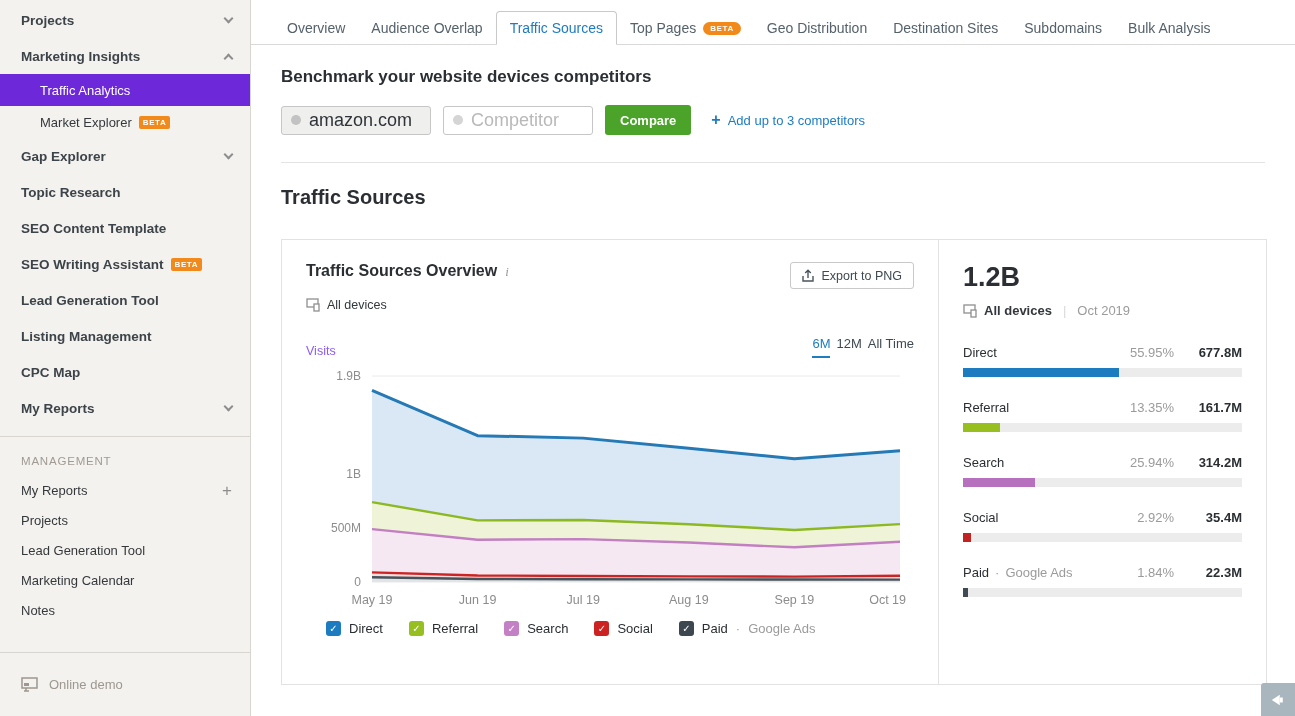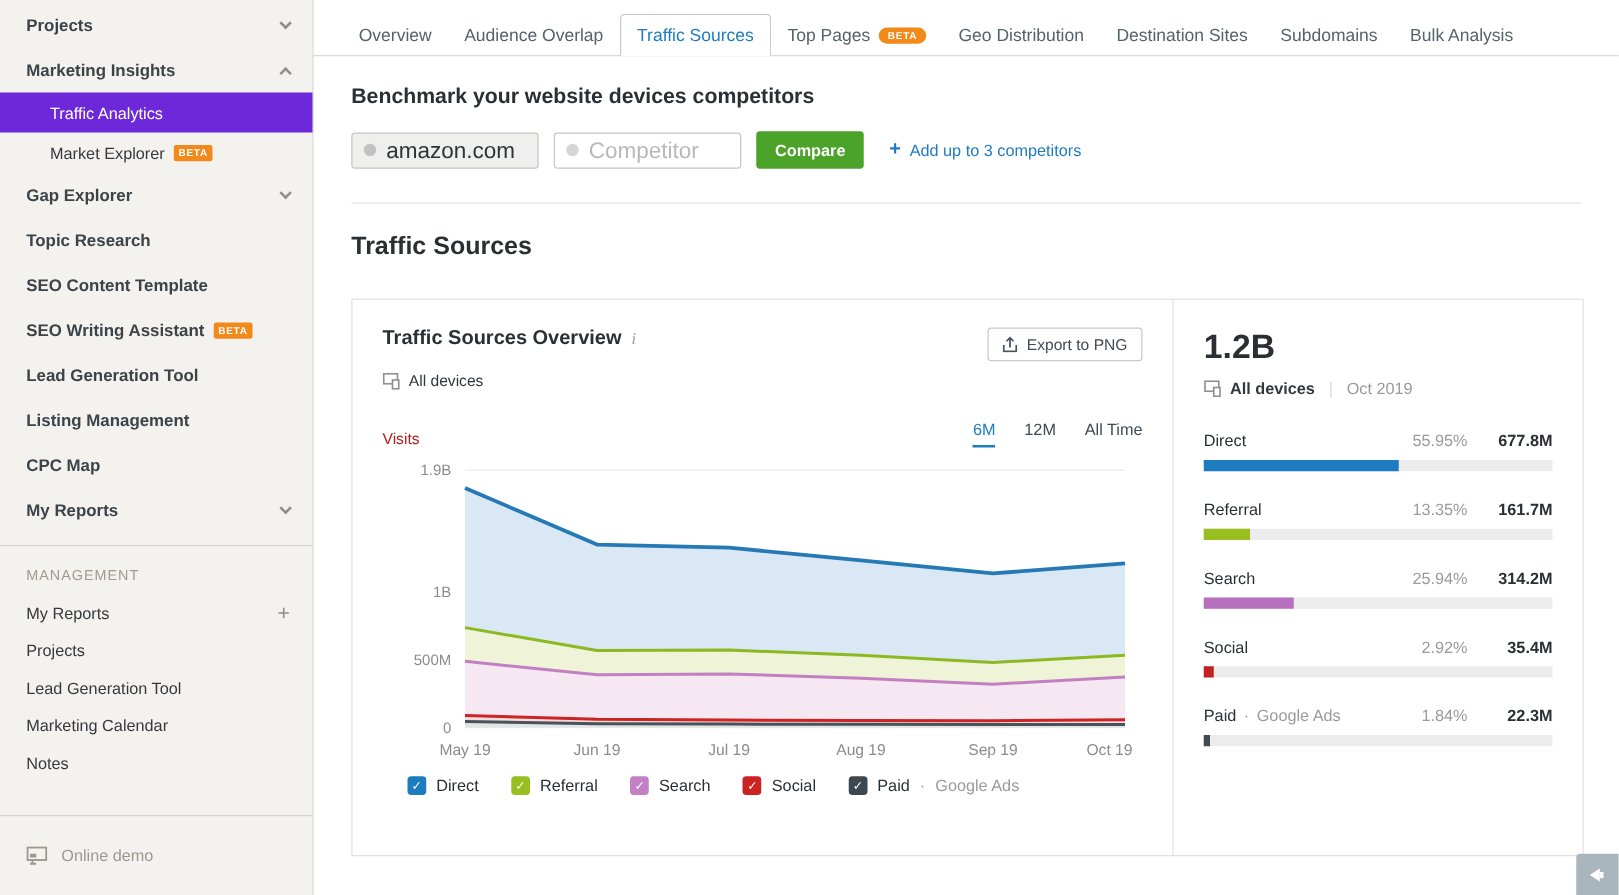--- a/index.html
+++ b/index.html
@@ -51,22 +51,22 @@
 
   
   .card { margin:30px 28px 0 30px; border:1px solid #e2e2e2; background:#fff; display:flex; height:446px; }
   .card-left { flex:1; padding:22px 24px 14px 24px; min-width:0; display:flex; flex-direction:column; }
   .card-head { display:flex; align-items:flex-start; justify-content:space-between; }
   .card-title { font-size:16px; font-weight:bold; color:#2b2f33; display:flex; align-items:baseline; gap:8px; }
   .info-i { font-family:"Liberation Serif",serif; font-style:italic; font-weight:normal; font-size:13px; color:#9a9a9a; cursor:pointer; }
   .export-btn { display:flex; align-items:center; gap:7px; border:1px solid #c9c9c9; border-radius:3px; background:#fff; height:27px; padding:0 11px; font-size:12.5px; color:#3f4a52; cursor:pointer; font-family:"Liberation Sans",sans-serif; }
   .devices-row { display:flex; align-items:center; gap:7px; margin-top:9px; font-size:12.5px; color:#33383c; }
   .axis-range-row { display:flex; align-items:flex-end; justify-content:space-between; margin-top:24px; }
-  .visits-lbl { color:#b91c1c; font-size:12.5px; }
-  .ranges { display:flex; gap:23px; font-size:13px; }
+  .visits-lbl { color:#8b5cf6; font-size:12.5px; }
+  .ranges { display:flex; gap:6px; font-size:13px; }
   .range { color:#3f4a52; cursor:pointer; padding-bottom:5px; }
   .range.active { color:#1e7cc0; border-bottom:2px solid #1e7cc0; }
   .chart-wrap { margin-top:2px; }
   .legend-row { display:flex; align-items:center; gap:26px; margin:6px 0 0 20px; }
   .legend-item { display:flex; align-items:center; gap:8px; font-size:13px; color:#2b2f33; cursor:pointer; }
   .legend-check { width:15px; height:15px; border-radius:3px; color:#fff; font-size:10px; display:flex; align-items:center; justify-content:center; }
   .legend-suffix { color:#9b9b9b; }
   .legend-dot-sep { color:#9b9b9b; }
 
   

